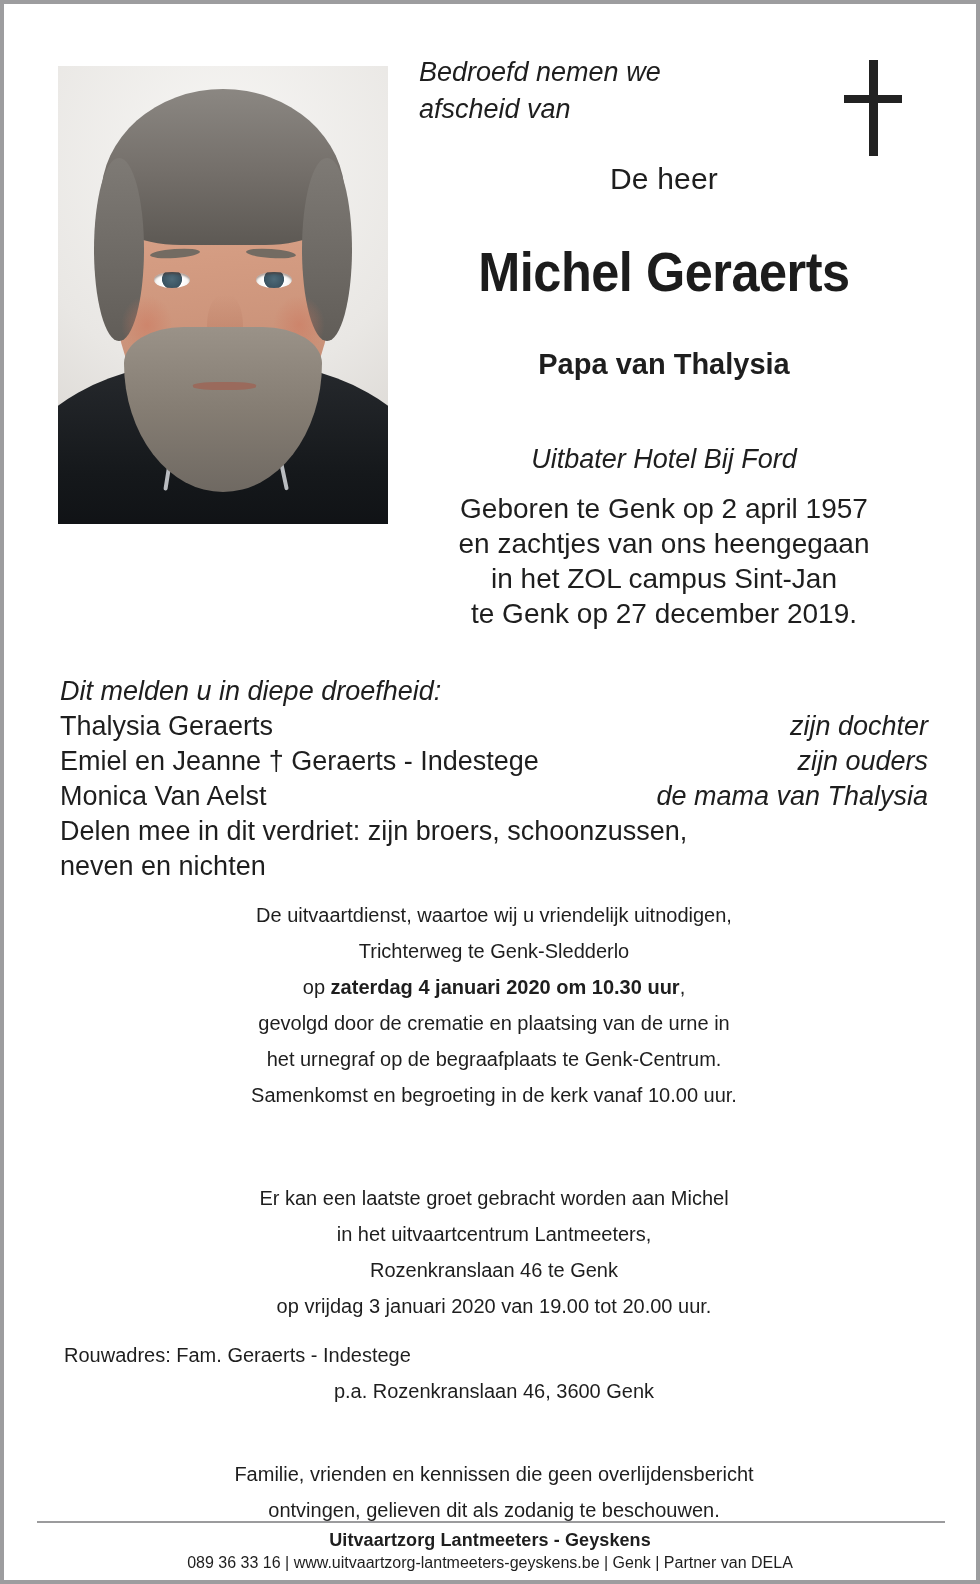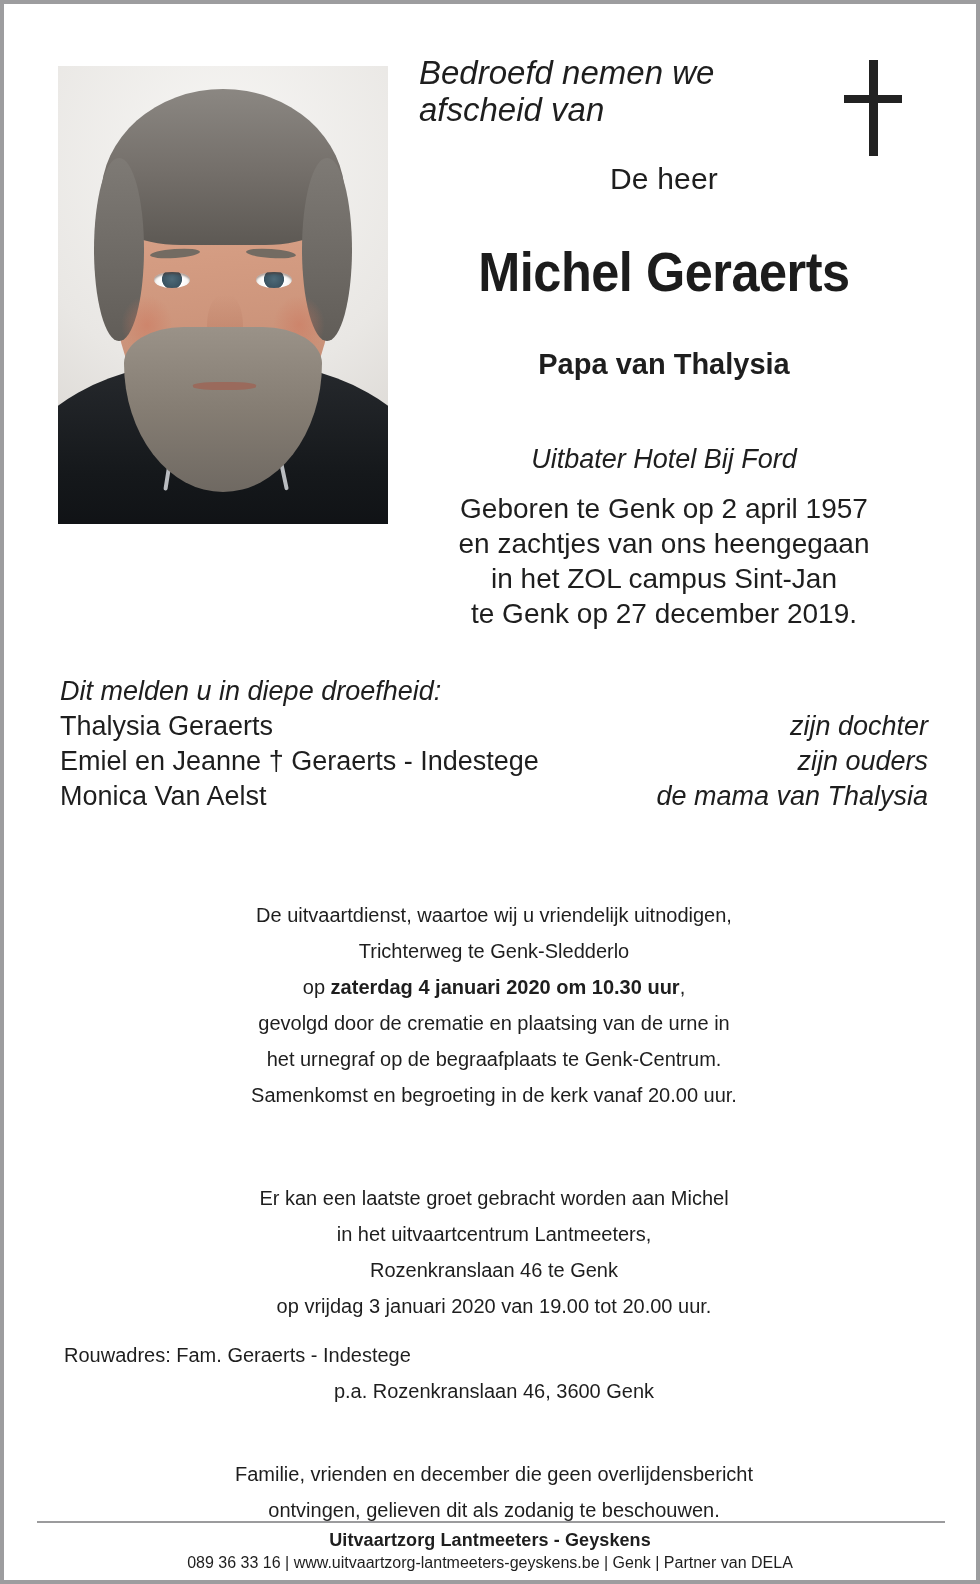--- a/index.html
+++ b/index.html
@@ -151,21 +151,21 @@
     width: 520px;
     text-align: center;
   }
   .intro {
     position: absolute;
     left: 15px;
     top: 50px;
     width: 300px;
     text-align: left;
     font-style: italic;
-    font-size: 33px;
+    font-size: 27px;
     line-height: 37px;
     color: #1e1e1e;
   }
   .cross {
     position: absolute;
     right: 22px;
     top: 56px;
     width: 58px;
     height: 96px;
   }
@@ -344,45 +344,46 @@
       </div>
       <div class="fam-row">
         <span>Emiel en Jeanne † Geraerts - Indestege</span>
         <span class="rel">zijn ouders</span>
       </div>
       <div class="fam-row">
         <span>Monica Van Aelst</span>
         <span class="rel">de mama van Thalysia</span>
       </div>
 
+      <div class="fam-extra">Delen mee in dit verdriet: zijn broers, schoonzussen,<br>neven en nichten</div>
     </div>
 
     <div class="body-block b1">
       <div>De uitvaartdienst, waartoe wij u vriendelijk uitnodigen,</div>
       <div>Trichterweg te Genk-Sledderlo</div>
       <div><span>op </span><span class="strong">zaterdag 4 januari 2020 om 10.30 uur</span><span>,</span></div>
       <div>gevolgd door de crematie en plaatsing van de urne in</div>
       <div>het urnegraf op de begraafplaats te Genk-Centrum.</div>
-      <div>Samenkomst en begroeting in de kerk vanaf 20.00 uur.</div>
+      <div>Samenkomst en begroeting in de kerk vanaf 10.00 uur.</div>
     </div>
 
     <div class="body-block b2">
       <div>Er kan een laatste groet gebracht worden aan Michel</div>
       <div>in het uitvaartcentrum Lantmeeters,</div>
       <div>Rozenkranslaan 46 te Genk</div>
       <div>op vrijdag 3 januari 2020 van 19.00 tot 20.00 uur.</div>
     </div>
 
     <div class="body-block b3">
       <div class="l1">Rouwadres: Fam. Geraerts - Indestege</div>
       <div>p.a. Rozenkranslaan 46, 3600 Genk</div>
     </div>
 
     <div class="body-block b4">
-      <div>Familie, vrienden en december die geen overlijdensbericht</div>
+      <div>Familie, vrienden en kennissen die geen overlijdensbericht</div>
       <div>ontvingen, gelieven dit als zodanig te beschouwen.</div>
     </div>
 
     <div class="footer-rule"></div>
 
     <div class="footer">
       <div class="f-name">Uitvaartzorg Lantmeeters - Geyskens</div>
       <div class="f-contact">089 36 33 16 | www.uitvaartzorg-lantmeeters-geyskens.be | Genk | Partner van DELA</div>
     </div>
 

